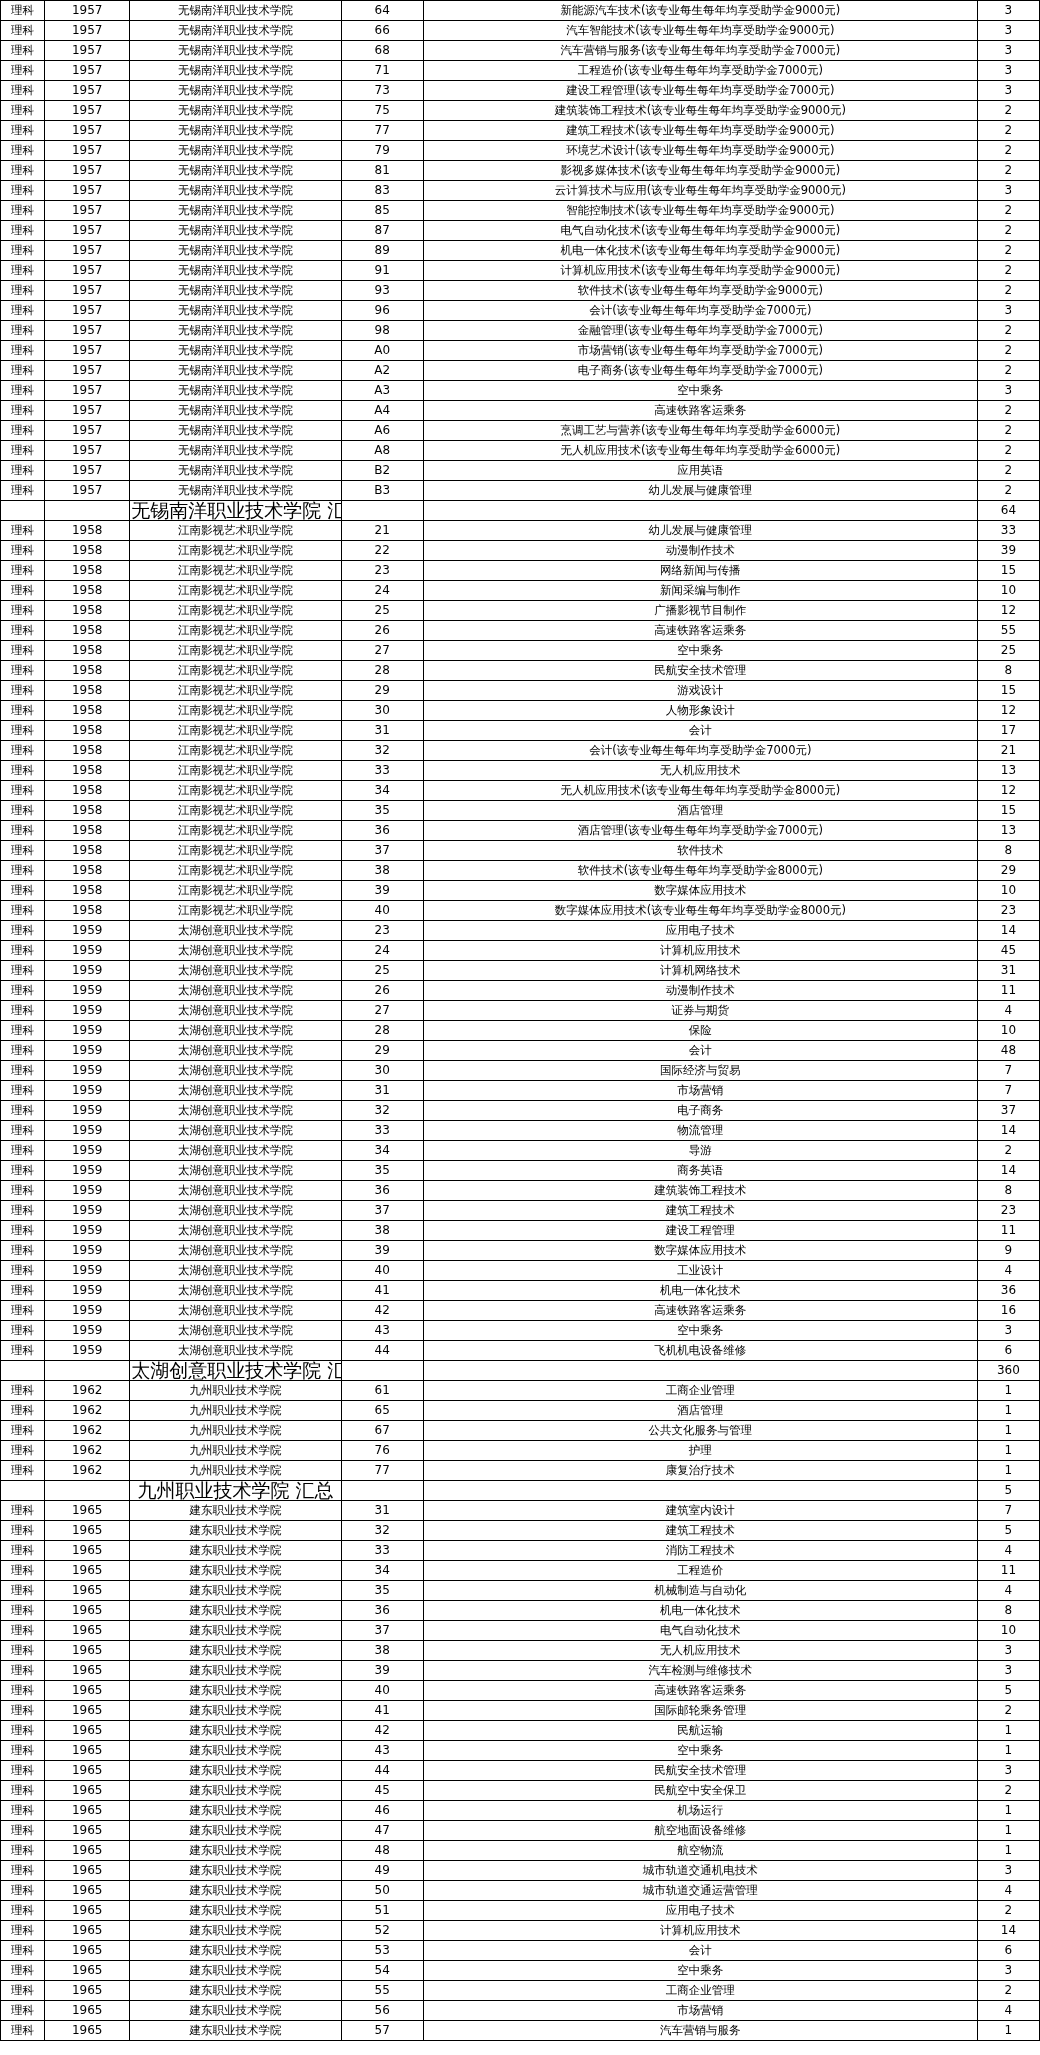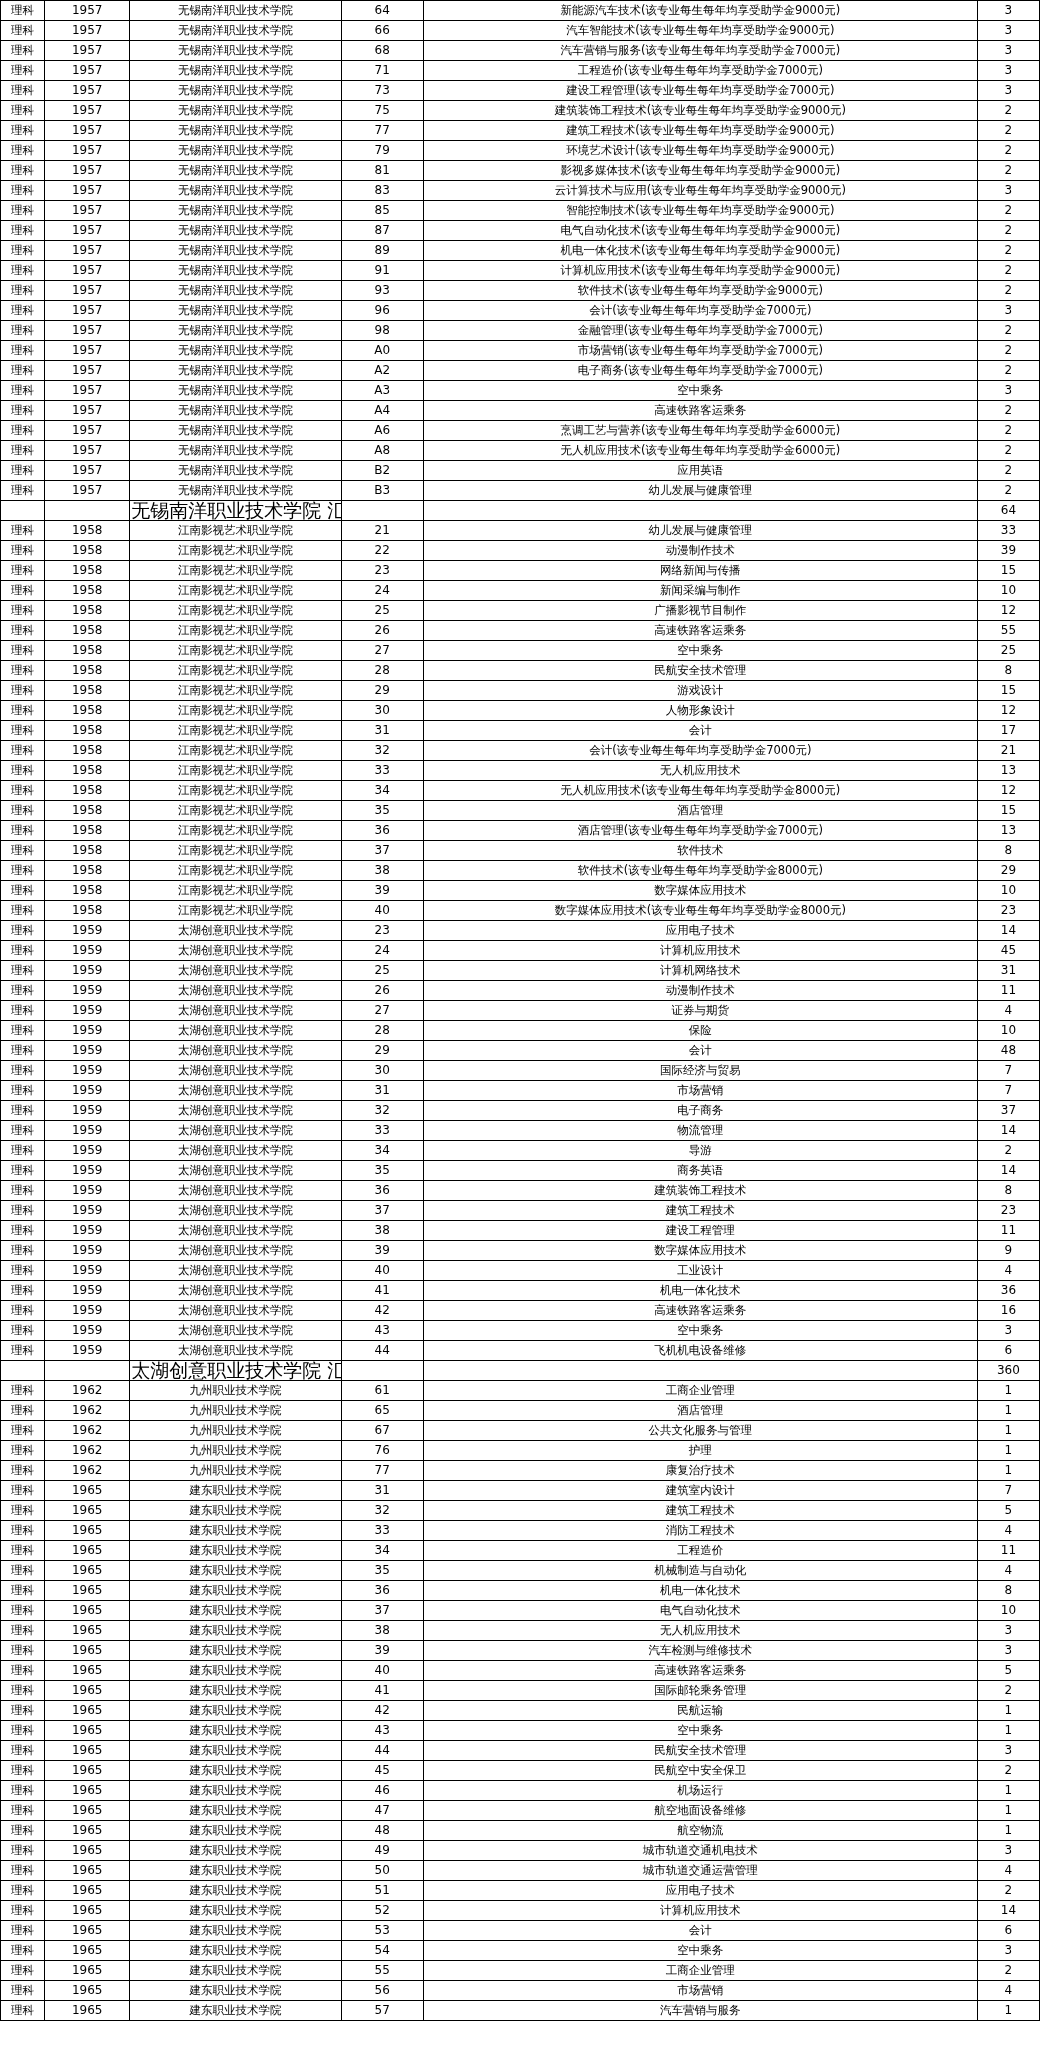--- a/index.html
+++ b/index.html
@@ -644,20 +644,28 @@
         <td class="count">1</td>
       </tr>
       <tr>
         <td class="subject">理科</td>
         <td class="code">1962</td>
         <td class="school">九州职业技术学院</td>
         <td class="major-code">77</td>
         <td class="major">康复治疗技术</td>
         <td class="count">1</td>
       </tr>
+      <tr class="summary">
+        <td class="blank"></td>
+        <td class="blank"></td>
+        <td class="summary-label">九州职业技术学院 汇总</td>
+        <td class="blank"></td>
+        <td class="blank"></td>
+        <td class="count">5</td>
+      </tr>
       <tr>
         <td class="subject">理科</td>
         <td class="code">1965</td>
         <td class="school">建东职业技术学院</td>
         <td class="major-code">31</td>
         <td class="major">建筑室内设计</td>
         <td class="count">7</td>
       </tr>
       <tr>
         <td class="subject">理科</td>

